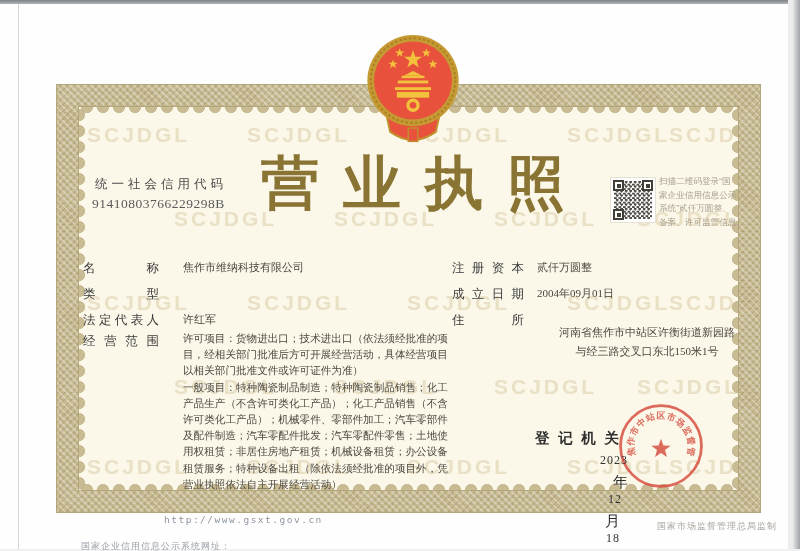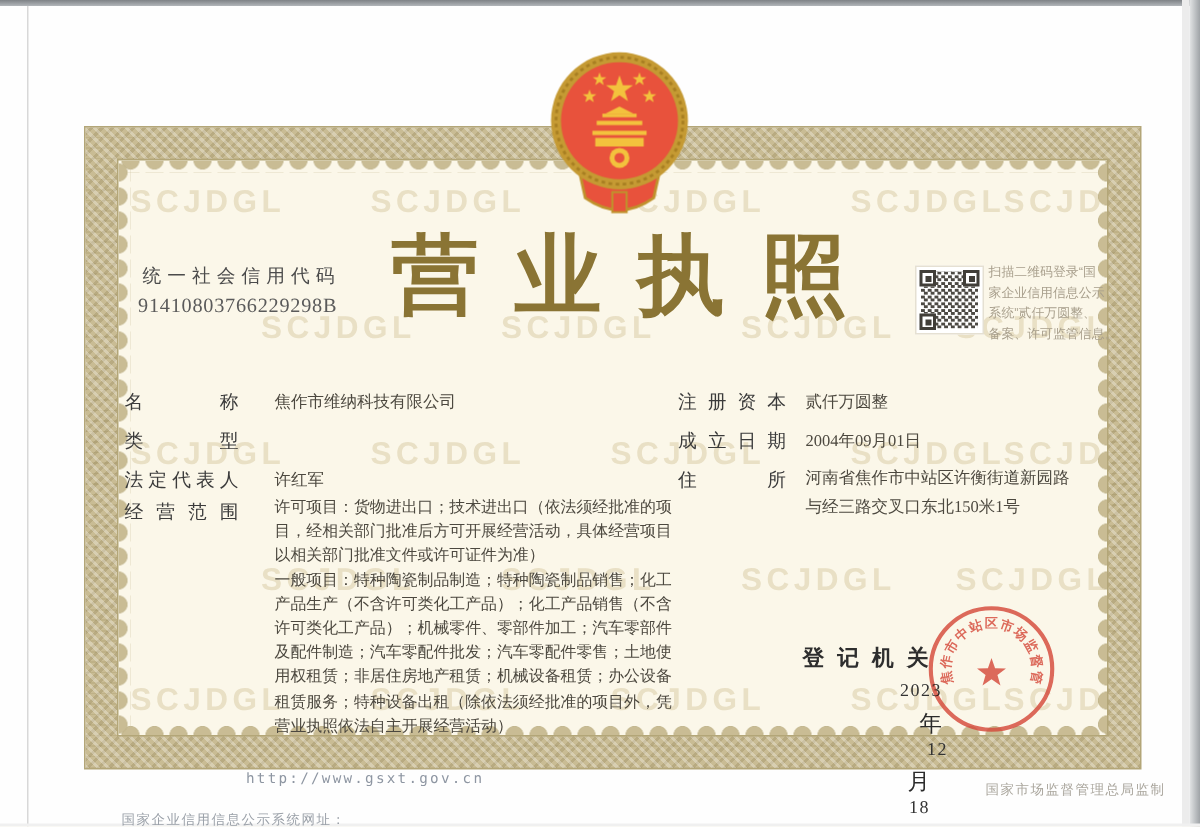--- a/index.html
+++ b/index.html
@@ -65,29 +65,29 @@
   .qr-caption{position:absolute;left:580px;top:68px;width:96px;font-size:8.6px;line-height:13.5px;color:#a89f8c;white-space:pre-line;font-family:"Liberation Sans",sans-serif;}
 
   
   .flabel{position:absolute;font-size:12.5px;color:var(--ink);font-family:"Liberation Sans",sans-serif;font-weight:500;
     text-align:justify;text-align-last:justify;}
   .fvalue{position:absolute;font-size:11px;color:var(--val);white-space:pre-line;}
   .lw{width:76px;left:4px;} .rlw{width:72px;left:373px;}
   .lv{left:104px;width:268px;} .rv{left:458px;width:220px;}
   .r1{top:153px;} .r2{top:179px;} .r3{top:205px;} .r4{top:226px;}
   .scope-val{top:224px;line-height:16.2px;font-size:10.6px;}
-  .addr-val{top:203px;line-height:19px;}
+  .addr-val{top:216px;line-height:19px;text-align:center;}
 
   
   .reg-label{position:absolute;left:456px;top:322px;width:84px;font-size:14.5px;color:#2e2e2e;font-weight:600;
     font-family:"Liberation Sans",sans-serif;text-align:justify;text-align-last:justify;}
   .reg-date{position:absolute;left:521px;top:346px;display:flex;align-items:flex-start;color:#333;flex-direction:column;}
   .d-num{font-size:12px;letter-spacing:1px;}
   .d-unit{font-size:15px;margin-top:5px;color:#2b2b2b;font-family:"Liberation Sans",sans-serif;}
-  .m-year{margin-left:13px;} .m-mnum{margin-left:18px;} .m-month{margin-left:5px;}
+  .m-year{margin-left:13px;} .m-mnum{margin-left:8px;} .m-month{margin-left:5px;}
   .m-dnum{margin-left:6px;} .m-day{margin-left:4px;}
 
   .seal{position:absolute;left:536px;top:293px;width:92px;height:92px;z-index:3;opacity:.82;mix-blend-mode:multiply;}
 
   
   .emblem{position:absolute;left:365px;top:33px;width:96px;height:116px;z-index:5;}
 
   
   .foot{position:absolute;font-family:"Liberation Sans",sans-serif;}
   .foot-left{left:57px;top:540px;font-size:9px;letter-spacing:1px;color:#9aa0a8;padding-left:24px;}

